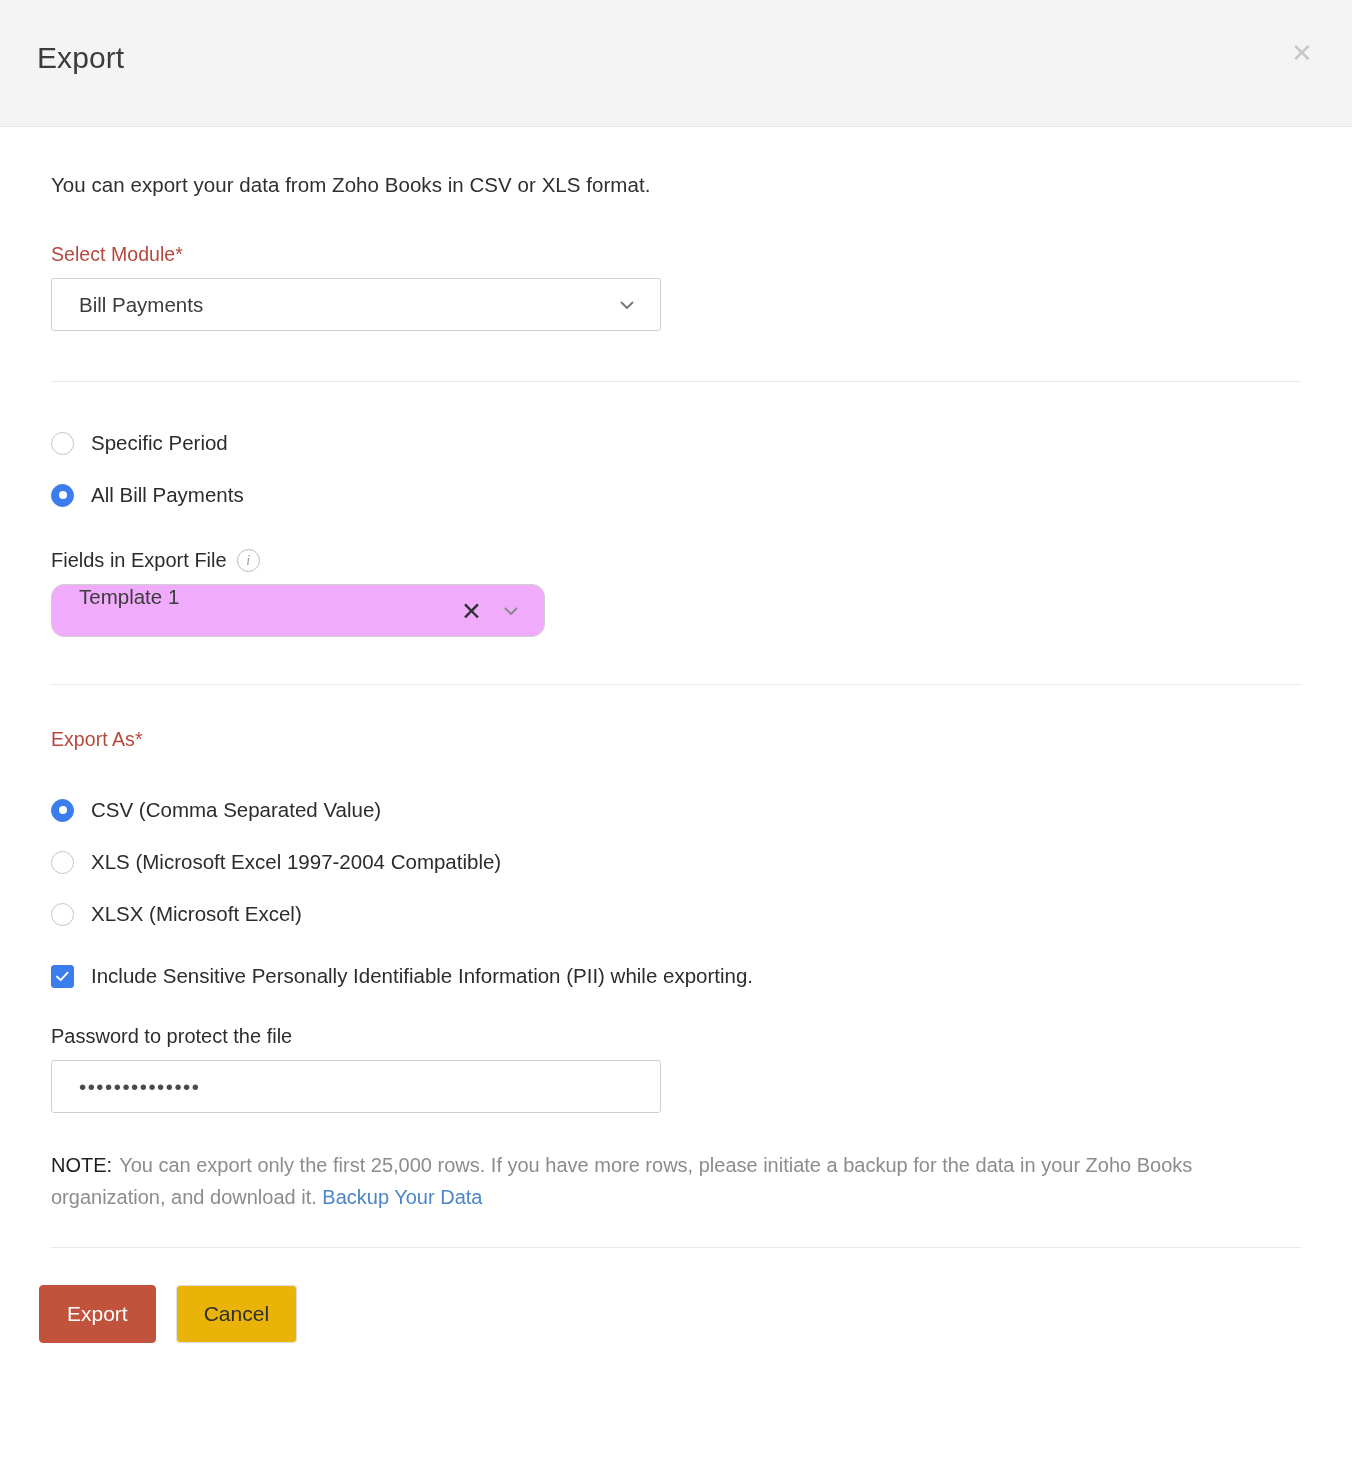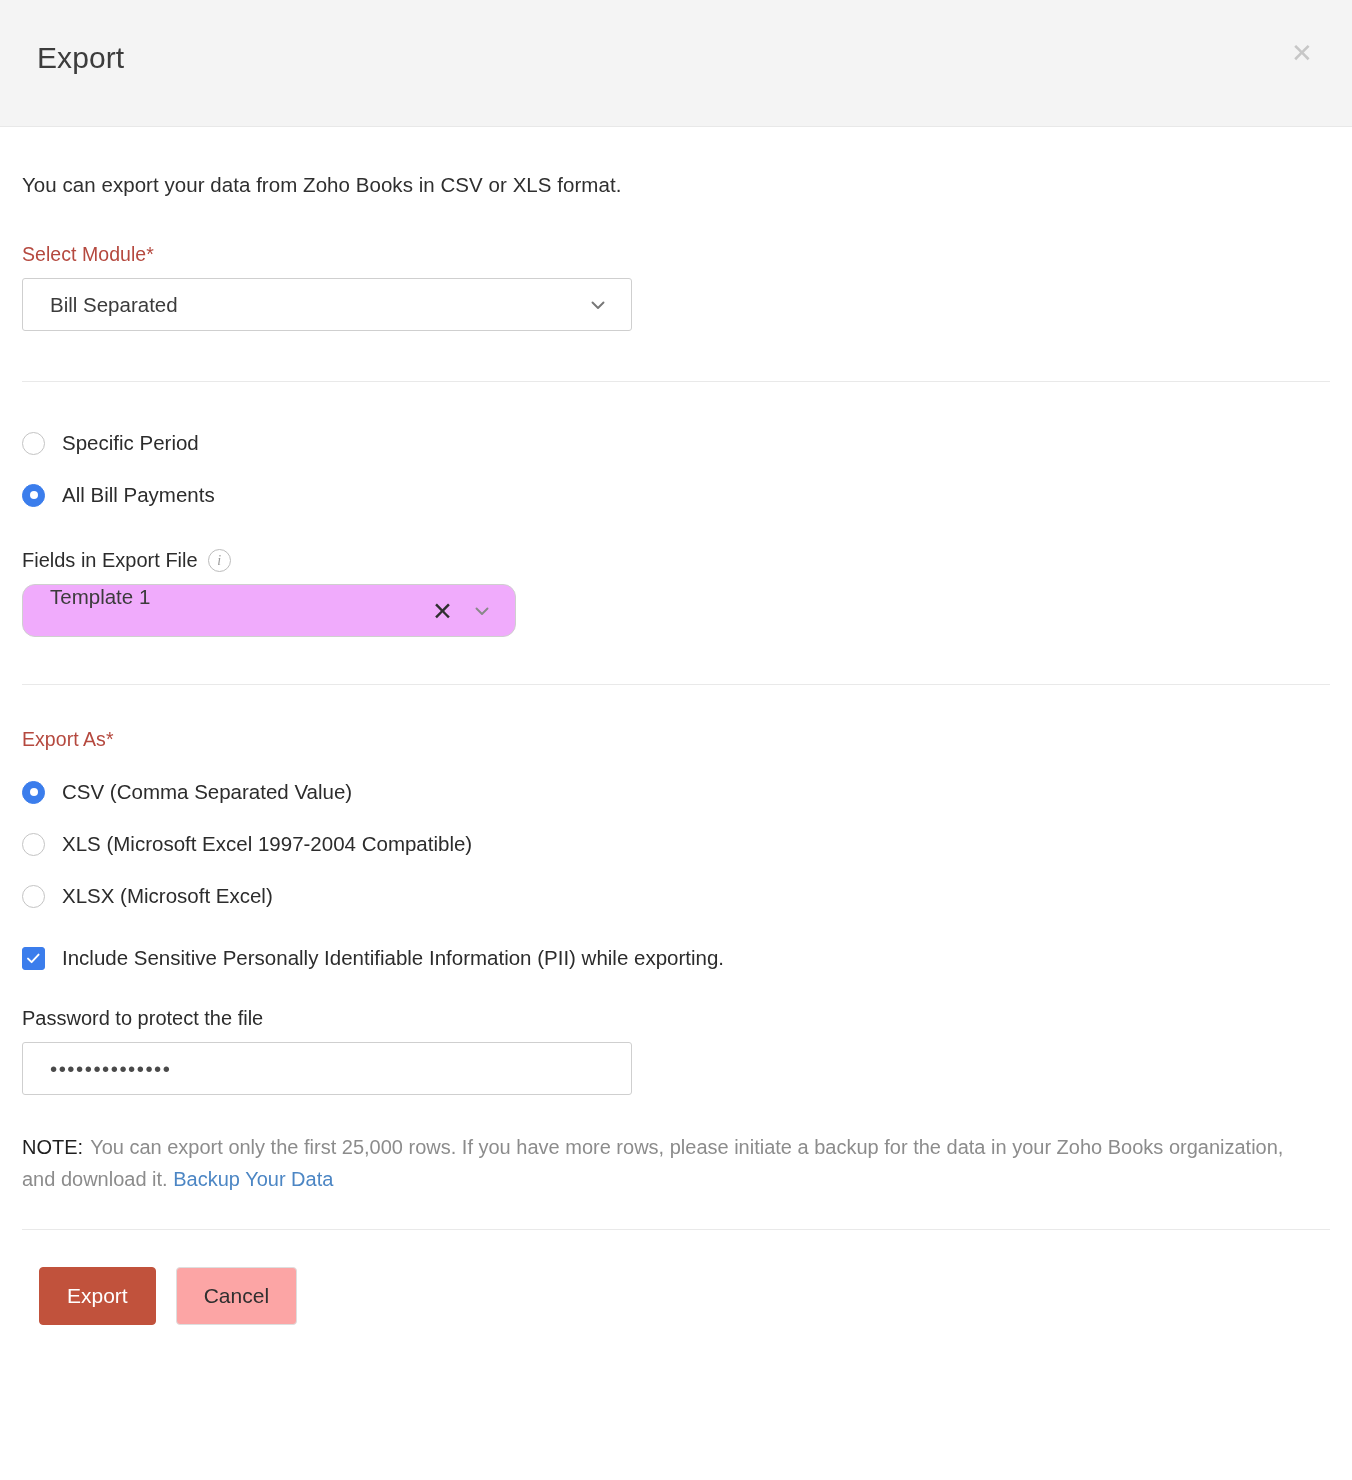--- a/index.html
+++ b/index.html
@@ -45,21 +45,21 @@
     justify-content: center;
     cursor: pointer;
     color: #c7c7c7;
     font-size: 26px;
     line-height: 1;
     font-family: "DejaVu Sans", sans-serif;
   }
 
   
   .dlg-body {
-    padding: 0 22px;
+    padding: 0 51px;
     position: relative;
   }
 
   .intro {
     font-size: 20.5px;
     color: #2f2f2f;
     padding-top: 46px;
     letter-spacing: 0.05px;
   }
 
@@ -270,21 +270,21 @@
     color: #ffffff;
     border: 1px solid #c1523c;
     border-radius: 4px;
     height: 58px;
     padding: 0 27px;
     font-size: 21px;
     font-family: "Liberation Sans", sans-serif;
     cursor: pointer;
   }
   .btn-secondary {
-    background: #fca5a5;
+    background: #eab308;
     color: #2f2f2f;
     border: 1px solid #dedede;
     border-radius: 4px;
     height: 58px;
     padding: 0 27px;
     font-size: 21px;
     font-family: "Liberation Sans", sans-serif;
     cursor: pointer;
   }
 </style>
@@ -297,21 +297,21 @@
     <div class="dlg-title">Export</div>
     <div class="close-btn">✕</div>
   </div>
 
   <div class="dlg-body">
 
     <div class="intro">You can export your data from Zoho Books in CSV or XLS format.</div>
 
     <div class="field-label-req">Select Module*</div>
     <div class="select-box">
-      <span class="sel-value">Bill Separated</span>
+      <span class="sel-value">Bill Payments</span>
       <span class="chev">
         <svg width="18" height="18" viewBox="0 0 18 18">
             <path d="M3.5 6.5 L9 12 L14.5 6.5" fill="none" stroke="#777" stroke-width="1.9" stroke-linecap="round" stroke-linejoin="round"></path>
           </svg>
       </span>
     </div>
 
     <hr class="divider div1">
 
     <div style="margin-top:44px;">
@@ -335,21 +335,21 @@
       <span class="chev">
         <svg width="18" height="18" viewBox="0 0 18 18">
             <path d="M3.5 6.5 L9 12 L14.5 6.5" fill="none" stroke="#888" stroke-width="1.9" stroke-linecap="round" stroke-linejoin="round"></path>
           </svg>
       </span>
     </div>
 
     <hr class="divider div2">
 
     <div class="field-label-req" style="margin-top:43px;">Export As*</div>
-    <div style="margin-top:24px;">
+    <div style="margin-top:42px;">
       <div class="radio-row">
         <span class="radio checked"></span>
         <span class="radio-label">CSV (Comma Separated Value)</span>
       </div>
       <div class="radio-row">
         <span class="radio"></span>
         <span class="radio-label">XLS (Microsoft Excel 1997-2004 Compatible)</span>
       </div>
       <div class="radio-row">
         <span class="radio"></span>

